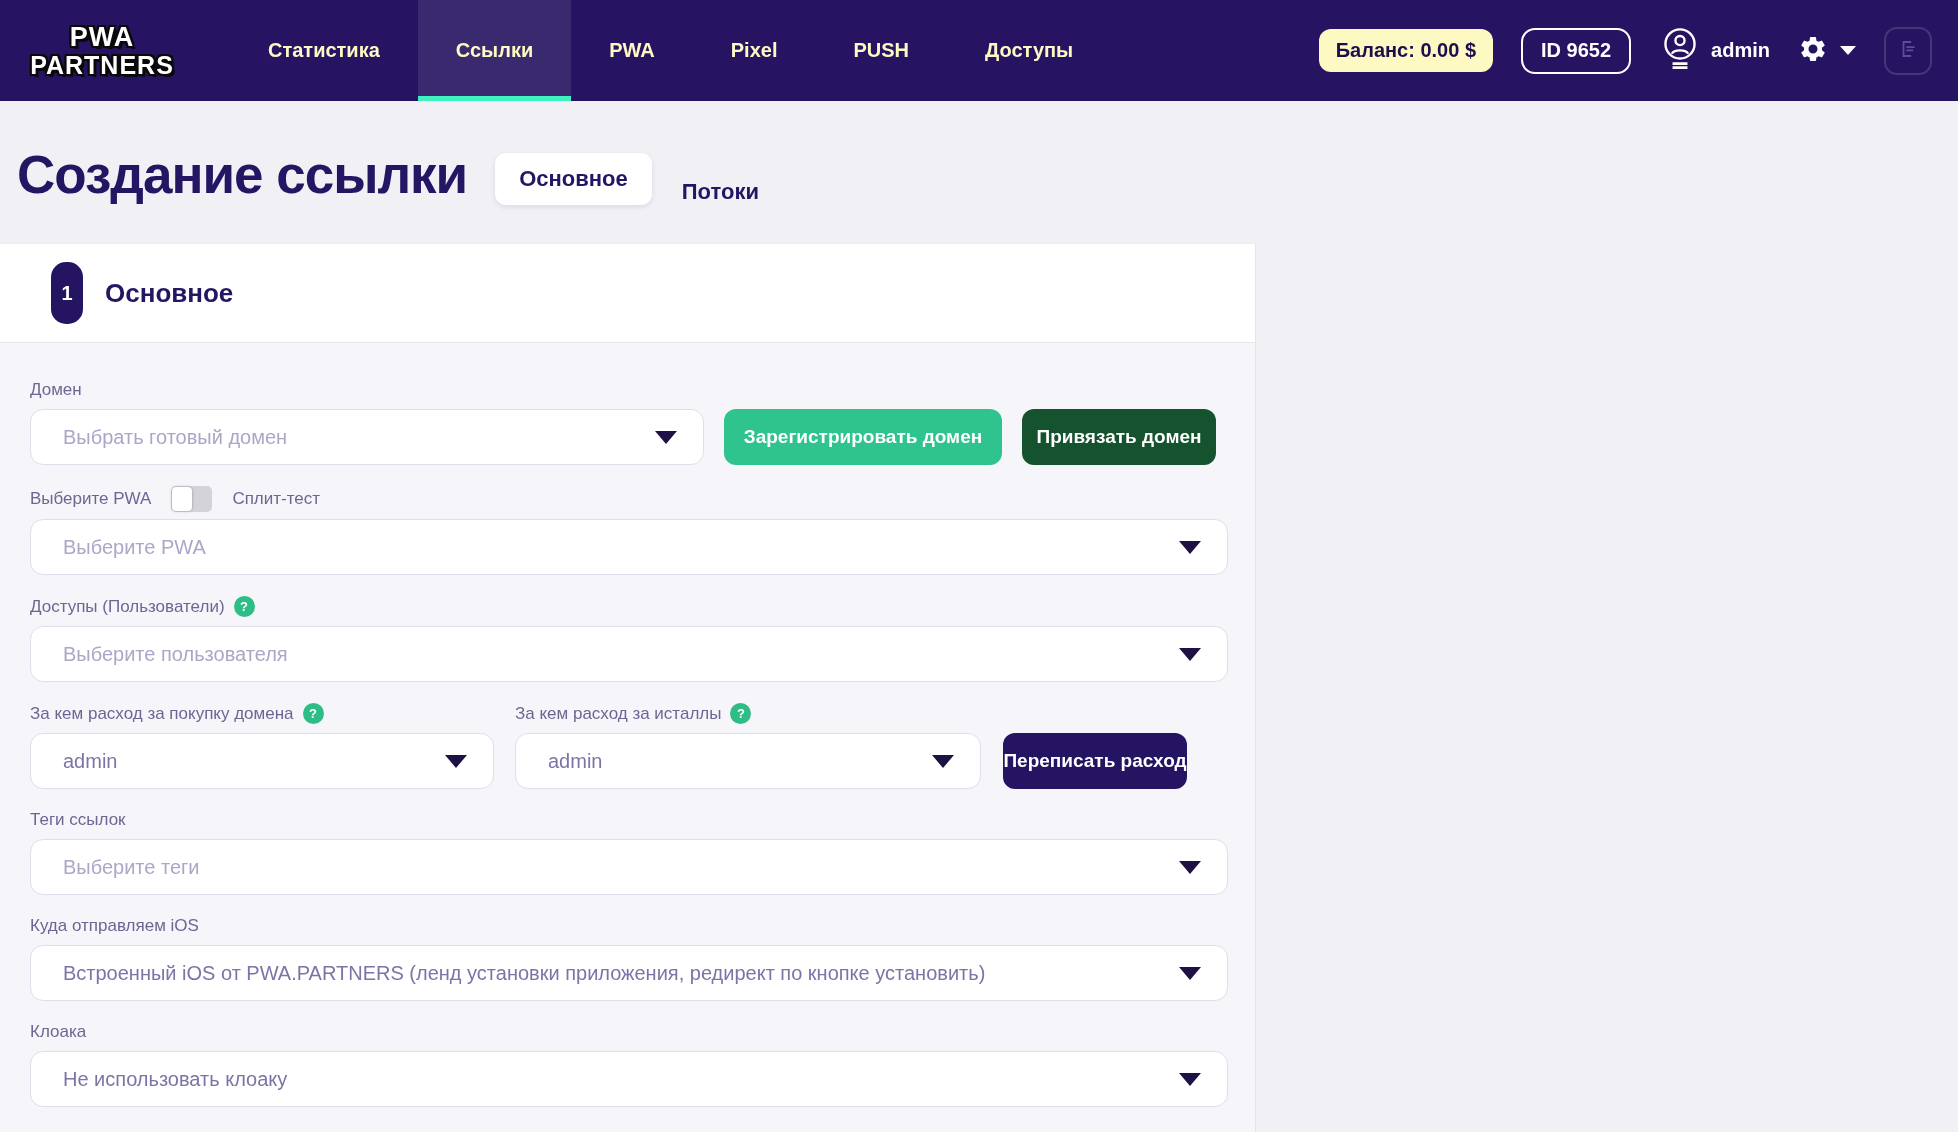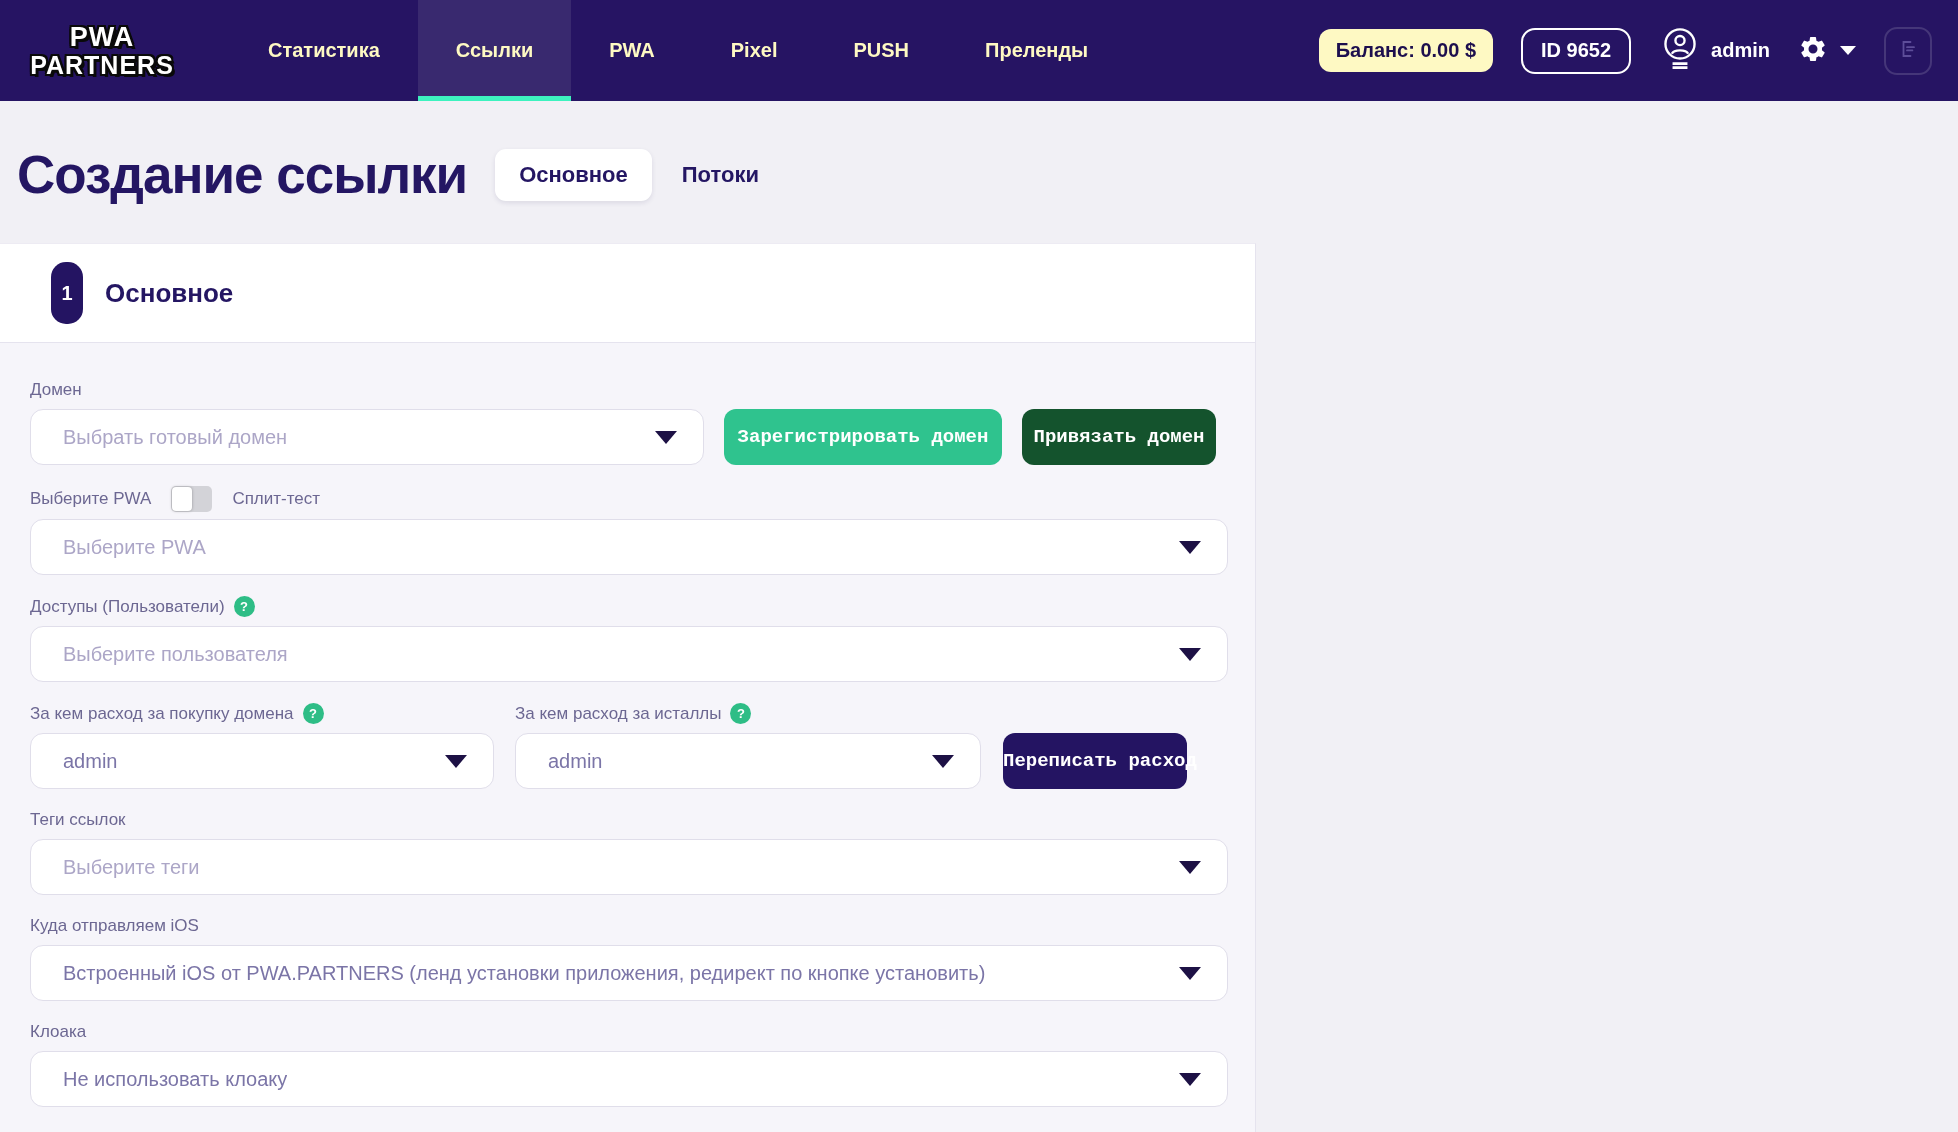--- a/index.html
+++ b/index.html
@@ -112,21 +112,21 @@
     border: 2px solid #453679;
     border-radius: 13px;
     background: transparent;
     display: flex; align-items: center; justify-content: center;
     cursor: pointer;
   }
 
   
   .page-head {
     display: flex;
-    align-items: center;
+    align-items: flex-end;
     gap: 28px;
     margin: 43px 0 0 17px;
   }
   .page-title {
     font-size: 53px;
     font-weight: 800;
     color: #241663;
     letter-spacing: -1px;
   }
   .tab-pill {
@@ -221,21 +221,21 @@
     border-top: 13px solid #1D1145;
     flex: 0 0 auto;
     margin-left: 12px;
   }
 
   .row { display: flex; gap: 20px; }
   .btn {
     height: 56px;
     border: none;
     border-radius: 12px;
-    font-family: Liberation Mono, monospace;
+    font-family: Liberation Sans, sans-serif;
     font-weight: 700;
     font-size: 19px;
     color: #fff;
     cursor: pointer;
     white-space: nowrap;
   }
   .btn-green { background: #2FC38E; width: 278px; }
   .btn-dark  { background: #14532d; width: 194px; }
   .btn-rewrite { background: #241462; width: 184px; margin-left: 22px; }
 
@@ -285,21 +285,21 @@
     <div class="nav-item">
         <span>PWA</span>
       </div>
     <div class="nav-item">
         <span>Pixel</span>
       </div>
     <div class="nav-item">
         <span>PUSH</span>
       </div>
     <div class="nav-item">
-        <span>Преленды</span>
+        <span>Доступы</span>
       </div>
   </nav>
 
   <div class="nav-right">
     <div class="balance-pill">Баланс: 0.00 $</div>
 
 
     <div class="pill-btn">
       <span>ID 9652</span>
     </div>

